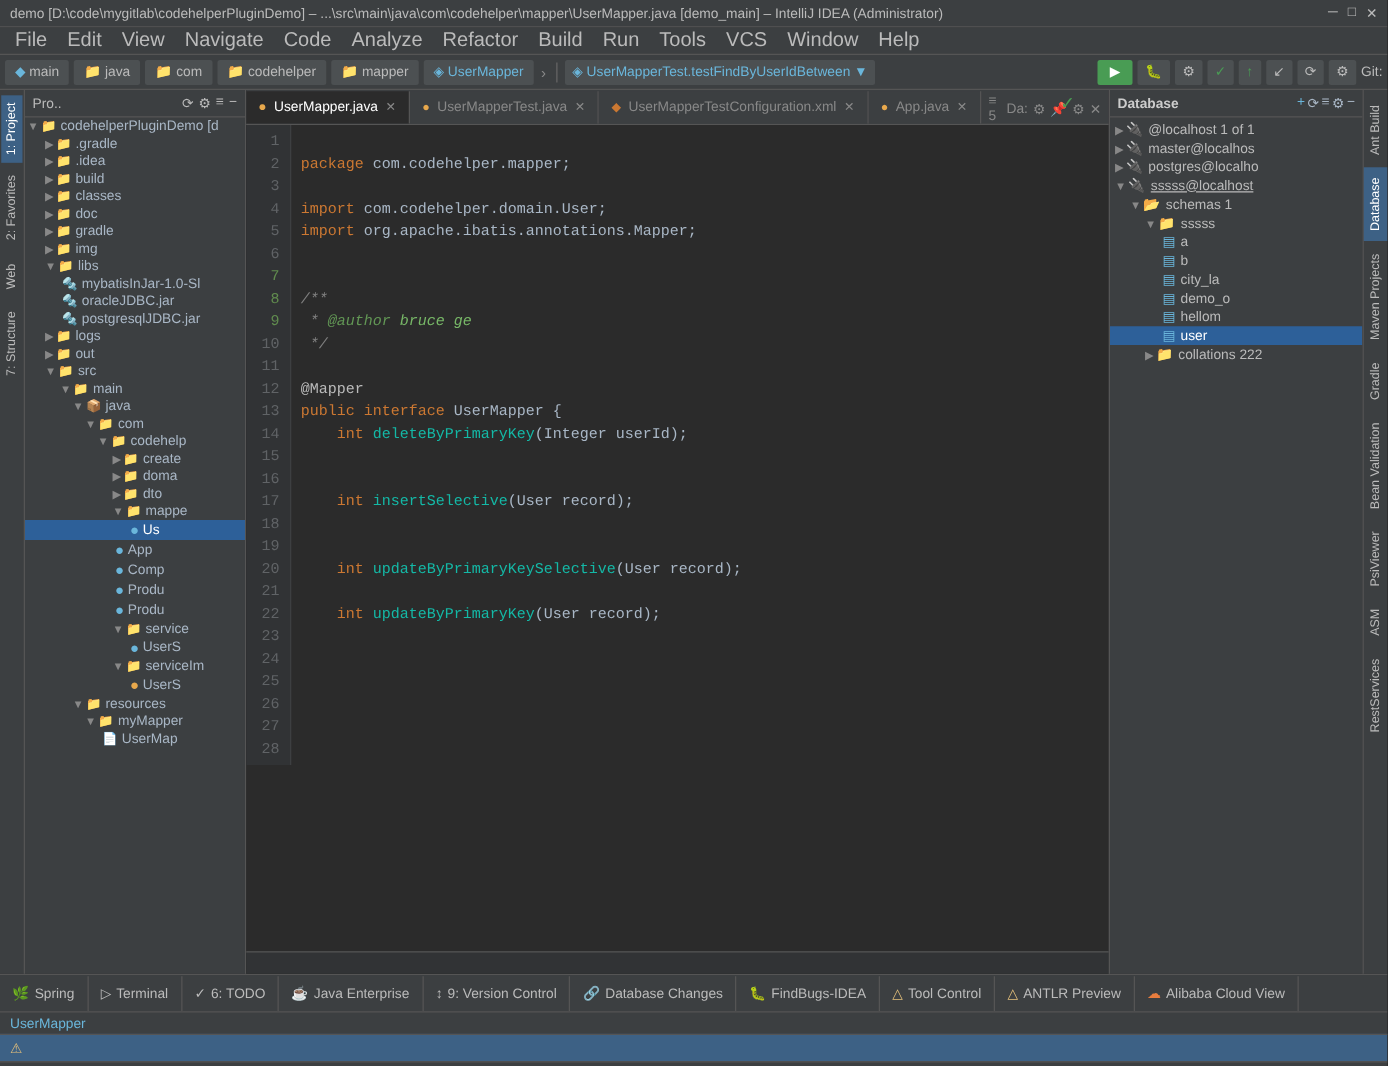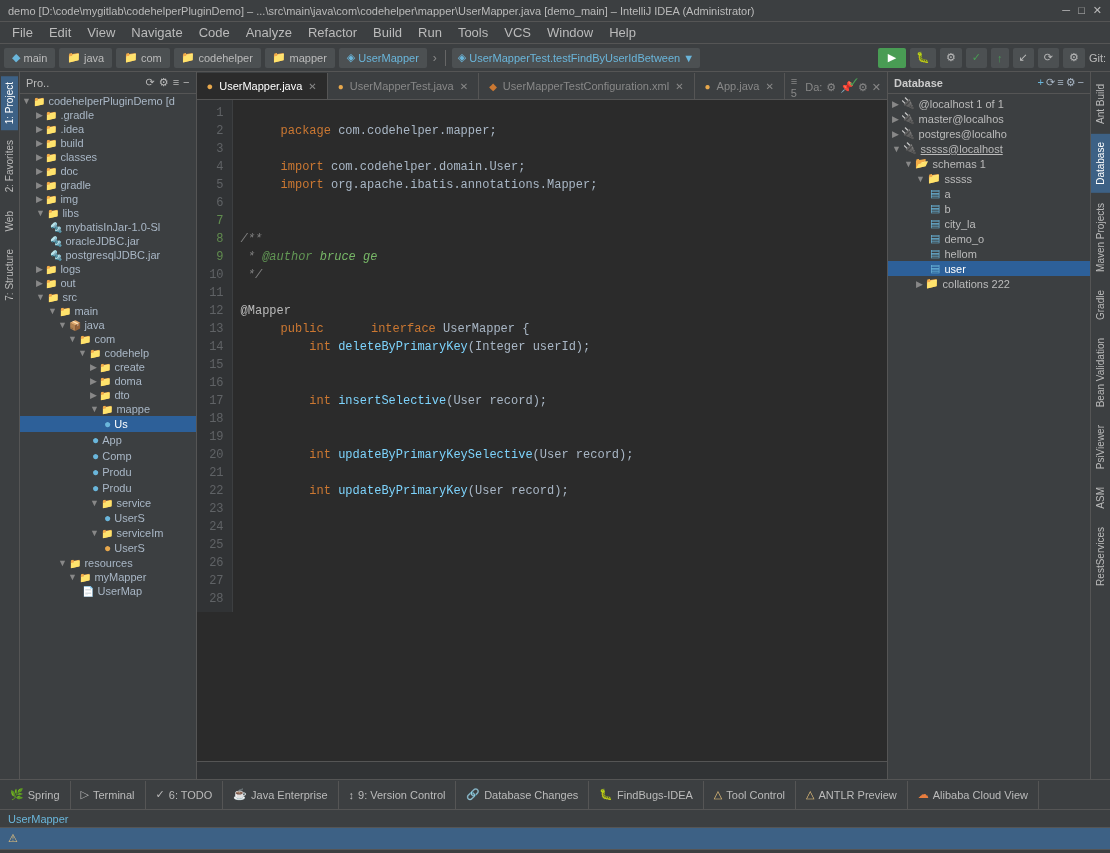--- a/index.html
+++ b/index.html
@@ -3,21 +3,21 @@
   <meta charset="utf-8">
   <style>
     * { margin: 0; padding: 0; box-sizing: border-box; }
     body { font-family: 'Segoe UI', Arial, sans-serif; font-size: 12px; background: #2b2b2b; color: #a9b7c6; overflow: hidden; width: 1110px; height: 853px; }
 
     
     #title-bar { background: #3c3f41; height: 22px; display: flex; align-items: center; padding: 0 8px; font-size: 11px; color: #bbb; border-bottom: 1px solid #555; }
 
     
     #menu-bar { background: #3c3f41; height: 22px; display: flex; align-items: center; padding: 0 4px; border-bottom: 1px solid #555; }
-    .menu-item { padding: 2px 8px; font-size: 13px; color: #bbb; cursor: pointer; }
+    .menu-item { padding: 2px 8px; font-size: 16px; color: #bbb; cursor: pointer; }
 
     
     #nav-bar { background: #3c3f41; height: 28px; display: flex; align-items: center; padding: 0 4px; border-bottom: 1px solid #555; gap: 4px; overflow: hidden; }
     .nav-btn { background: #4c5052; border: none; color: #bbb; padding: 2px 8px; font-size: 11px; cursor: pointer; border-radius: 2px; height: 20px; display: flex; align-items: center; gap: 3px; white-space: nowrap; }
     .nav-separator { width: 1px; height: 16px; background: #666; margin: 0 2px; }
     .nav-dropdown { background: #4c5052; border: none; color: #6ab6db; padding: 2px 6px; font-size: 11px; cursor: pointer; border-radius: 2px; height: 20px; display: flex; align-items: center; gap: 3px; }
 
     
     #main-layout { display: flex; height: calc(853px - 22px - 22px - 28px - 30px - 22px - 22px); }
 
@@ -38,23 +38,23 @@
     .tab { height: 26px; padding: 0 10px; display: flex; align-items: center; font-size: 11px; cursor: pointer; border-right: 1px solid #555; gap: 6px; white-space: nowrap; }
     .tab.active { background: #2b2b2b; color: #fff; }
     .tab.inactive { background: #3c3f41; color: #888; }
     .tab-close { font-size: 10px; color: #888; cursor: pointer; }
     #editor-content { flex: 1; overflow: auto; font-family: 'Courier New', monospace; font-size: 13px; line-height: 18px; }
     #code-area { display: flex; }
     #line-numbers { background: #313335; padding: 4px 8px 4px 4px; text-align: right; color: #606366; font-size: 12px; line-height: 18px; min-width: 36px; user-select: none; border-right: 1px solid #3d3f41; }
     #code-content { flex: 1; padding: 4px 8px; line-height: 18px; font-size: 12px; white-space: pre; }
 
     
-    .kw { color: #cc7832; margin-left: 40px; }
+    .kw { color: #cc7832; }
     .type { color: #a9b7c6; }
-    .fn { color: #7dd3fc; }
+    .fn { color: #14b8a6; }
     .comment { color: #808080; font-style: italic; }
     .ann { color: #bbb; }
     .javadoc-tag { color: #629755; font-style: italic; }
     .javadoc-author { color: #77b767; font-style: italic; }
     .pkg { color: #a9b7c6; text-align: center; }
     .param { color: #a9b7c6; }
 
     
     #right-panel { width: 230px; background: #3c3f41; border-left: 1px solid #555; display: flex; flex-direction: column; font-size: 11px; }
     #db-header { padding: 4px 6px; background: #3c3f41; border-bottom: 1px solid #555; display: flex; align-items: center; justify-content: space-between; font-size: 11px; }

